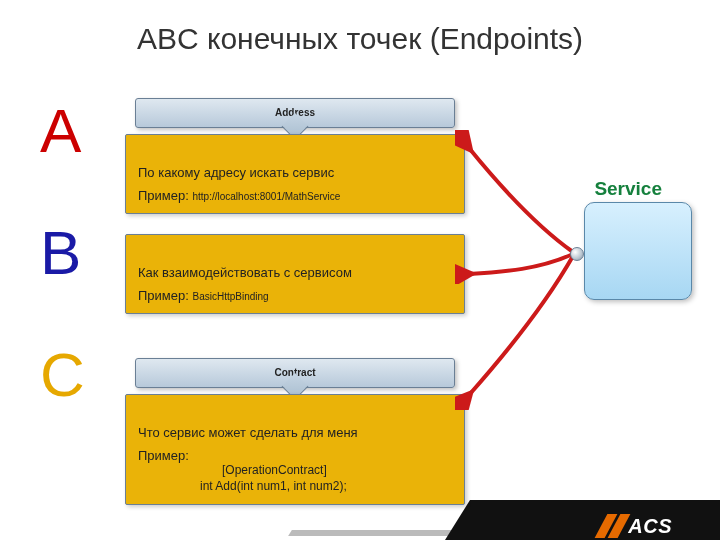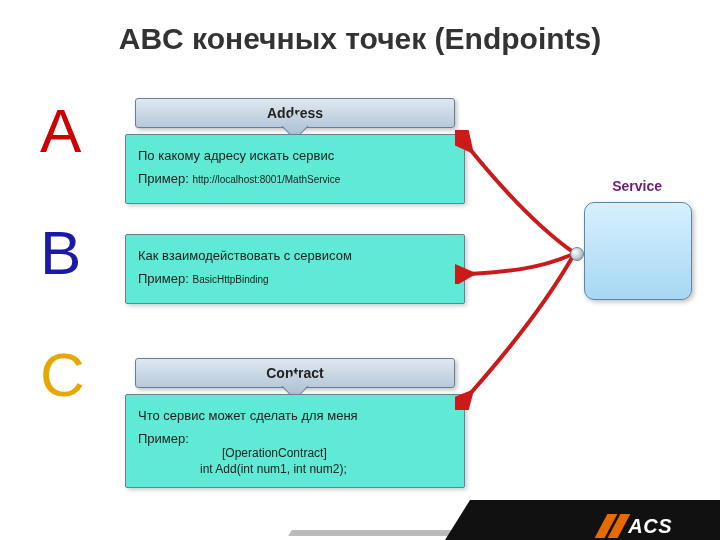--- a/index.html
+++ b/index.html
@@ -9,21 +9,20 @@
     font-family: Verdana, Arial, sans-serif;
     background: #fff;
     position: relative;
     overflow: hidden;
   }
   .title {
     font-size: 30px;
     text-align: center;
     padding-top: 22px;
     color: #333;
-    font-weight: bold;
   }
   .letters {
     position: absolute;
     left: 40px;
     top: 100px;
     width: 60px;
   }
   .letter {
     font-size: 62px;
     line-height: 1;
@@ -43,21 +42,21 @@
   .block-binding  { top: 228px; }
   .block-contract { top: 358px; }
 
   .block-header {
     position: relative;
     height: 30px;
     background: linear-gradient(#dfe8f0, #b7c9da);
     border: 1px solid #6a7f95;
     border-radius: 3px;
     text-align: center;
-    font-size: 14px;
+    font-size: 10px;
     font-weight: bold;
     line-height: 28px;
     color: #222;
     margin: 0 10px 0 10px;
     box-shadow: 2px 2px 4px rgba(0,0,0,0.25);
     z-index: 2;
   }
   .block-header::after {
     content: "";
     position: absolute;
@@ -68,42 +67,42 @@
     background: linear-gradient(135deg,#c6d5e3,#a9bed0);
     border-right: 1px solid #6a7f95;
     border-bottom: 1px solid #6a7f95;
     transform: translateX(-50%) rotate(45deg);
     z-index: 1;
   }
   .block-body {
     position: relative;
     z-index: 3;
     margin-top: 6px;
-    background: #5eead4;
+    background: #eab308;
     border: 1px solid #6a7f95;
     border-radius: 2px;
-    padding: 13px 12px 10px 12px;
+    padding: 30px 12px 10px 12px;
     font-size: 13px;
     color: #222;
     box-shadow: 2px 2px 4px rgba(0,0,0,0.2);
     min-height: 70px;
   }
   .desc { margin-bottom: 8px; }
   .example-label { display: inline; }
   .example-value { font-family: Verdana, sans-serif; font-size: 10px; color: #222; }
   .example-stack .example-value { display: block; margin-left: 62px; font-size: 12px; line-height: 1.3; }
   .example-stack .example-value:nth-of-type(2){ margin-left: 84px; }
 
   .service-label {
     position: absolute;
     right: 58px;
     top: 178px;
-    font-size: 14px;
+    font-size: 19px;
     font-weight: bold;
-    color: #701a75;
+    color: #15803d;
   }
   .service-box {
     position: absolute;
     right: 28px;
     top: 202px;
     width: 108px;
     height: 98px;
     border-radius: 10px;
     background: linear-gradient(#d7f0fe,#a7d7f3);
     border: 1px solid #5a88a9;

